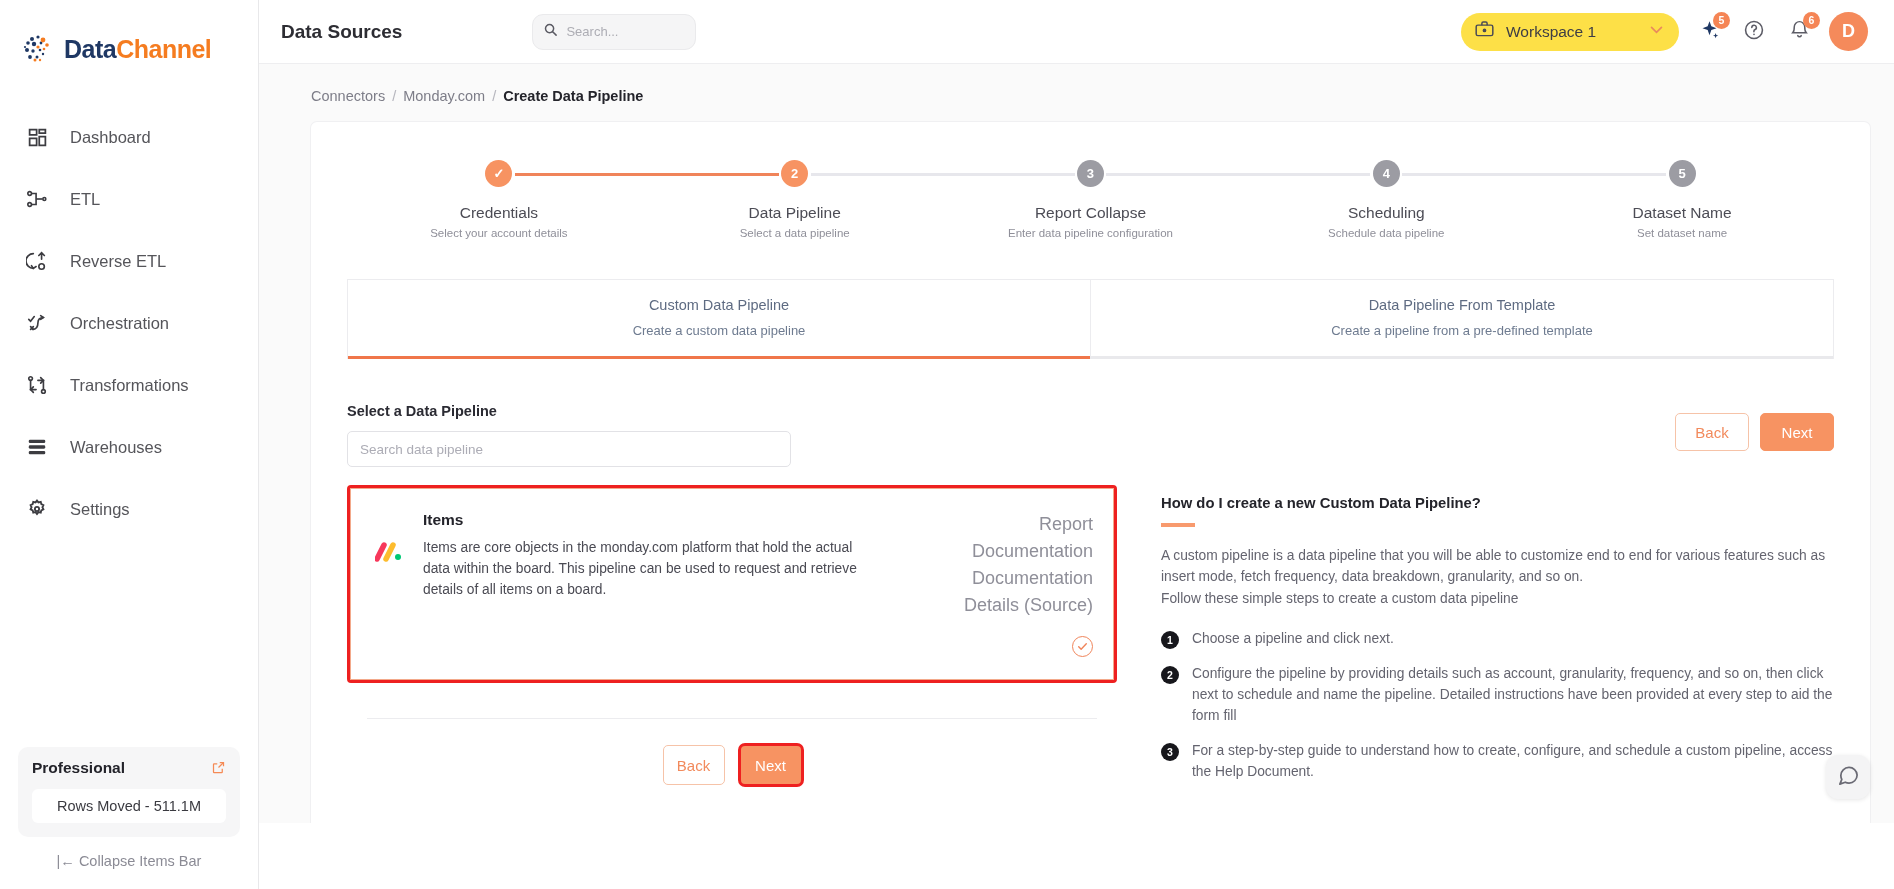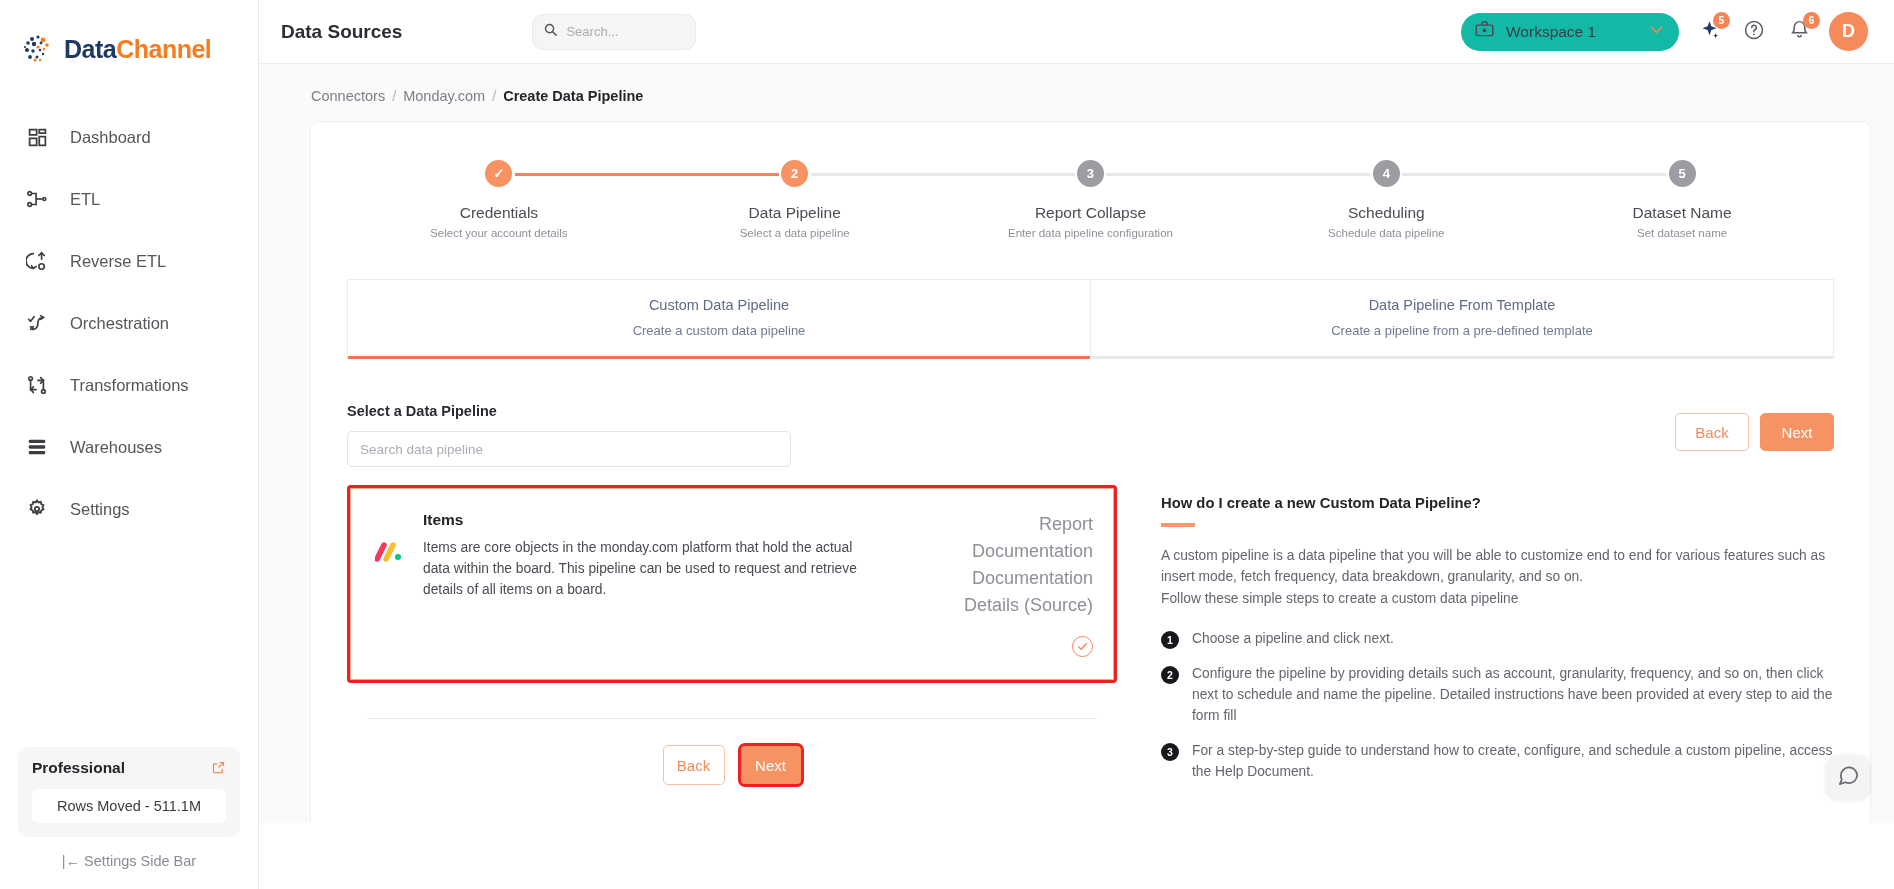--- a/index.html
+++ b/index.html
@@ -108,21 +108,21 @@
   .topbar-search svg { margin-right: 8px; }
   .topbar-search input {
     border: none; outline: none; background: transparent;
     font-size: 13px; color: #4a4a50; width: 100%;
     font-family: "Liberation Sans", sans-serif;
   }
   .topbar-search input::placeholder { color: #adadb4; }
   .topbar-right { margin-left: auto; display: flex; align-items: center; gap: 15px; }
   .ws-select {
     display: flex; align-items: center;
-    background: #14b8a6;
+    background: #fde047;
     border-radius: 20px;
     height: 38px;
     padding: 0 14px 0 13px;
     min-width: 218px;
     cursor: pointer;
     color: #3d3d45;
   }
   .ws-label { font-size: 15.5px; margin-left: 11px; }
   .ws-caret { margin-left: auto; color: #e98a5c; }
   .icon-btn {
@@ -422,21 +422,21 @@
         <span class="plan-ext">
           <svg width="15" height="15" viewBox="0 0 24 24" fill="none" stroke="currentColor" stroke-width="2">
               <path d="M14 4h6v6"></path>
               <path d="M20 4l-8 8"></path>
               <path d="M18 14v5a1 1 0 0 1-1 1H5a1 1 0 0 1-1-1V7a1 1 0 0 1 1-1h5"></path>
             </svg>
         </span>
       </div>
       <div class="plan-rows">Rows Moved - 511.1M</div>
     </div>
-    <div class="collapse-bar">|← Settings Side Bar</div>
+    <div class="collapse-bar">|← Collapse Items Bar</div>
   </div>
 </aside>
 
 <div class="main">
 
   <header class="topbar">
     <div class="page-title">Data Sources</div>
     <div class="topbar-search">
       <span>
         <svg width="15" height="15" viewBox="0 0 24 24" fill="none" stroke="#5a5a63" stroke-width="2.4" stroke-linecap="round">

